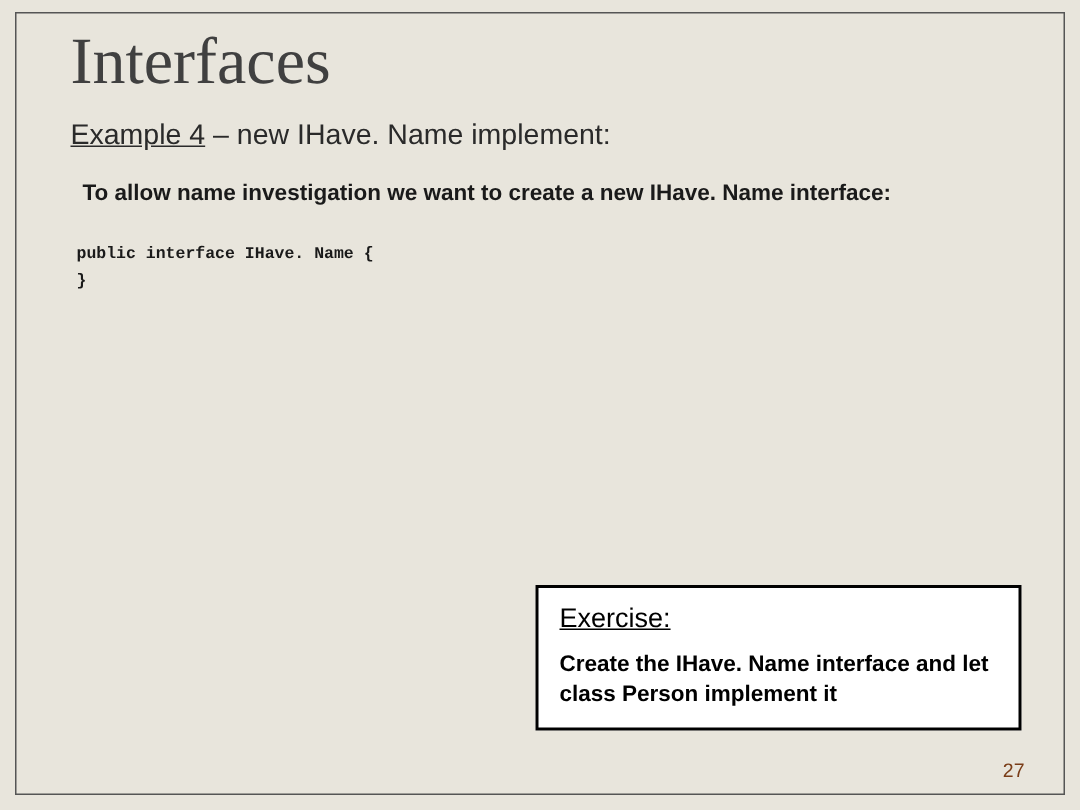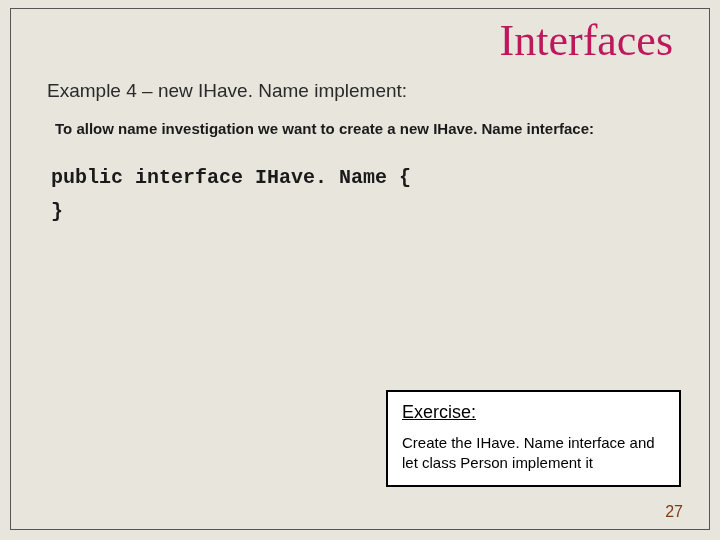--- a/index.html
+++ b/index.html
@@ -20,72 +20,72 @@
     width: 100%;
     height: 100%;
     border: 1px solid #555;
     background: #e8e5dc;
     position: relative;
     padding: 0 36px;
   }
   .title {
     font-family: Georgia, 'Times New Roman', serif;
     font-size: 44px;
-    color: #be185d;
-    text-align: right;
+    color: #404040;
+    text-align: left;
     margin-top: 6px;
     margin-bottom: 14px;
     font-weight: normal;
   }
   .subhead {
     font-size: 19px;
     color: #2a2a2a;
     margin-bottom: 18px;
   }
-  .subhead .u { }
+  .subhead .u { text-decoration: underline; }
   .desc {
     font-size: 15px;
     font-weight: bold;
     color: #1a1a1a;
     line-height: 1.25;
     margin: 0 4px 22px 8px;
   }
   .code {
     font-family: "Courier New", Courier, monospace;
     font-weight: bold;
-    font-size: 20px;
+    font-size: 11px;
     color: #1a1a1a;
     white-space: pre;
     line-height: 1.7;
     margin-left: 4px;
   }
   .exercise-box {
     position: absolute;
     right: 28px;
     bottom: 42px;
-    width: 295px;
+    width: 324px;
     background: #fff;
     border: 2px solid #000;
     padding: 10px 14px 12px 14px;
   }
   .exercise-title {
     font-size: 18px;
     text-decoration: underline;
     margin-bottom: 10px;
   }
   .exercise-body {
     font-size: 15px;
-    font-weight: normal;
+    font-weight: bold;
     line-height: 1.35;
   }
   .pagenum {
     position: absolute;
     right: 26px;
     bottom: 8px;
-    font-size: 16px;
+    font-size: 13px;
     color: #7a3d18;
     margin-top: 13px;
   }
 </style>
 </head>
 <body>
 
 <div class="slide">
   <div class="inner">
 

